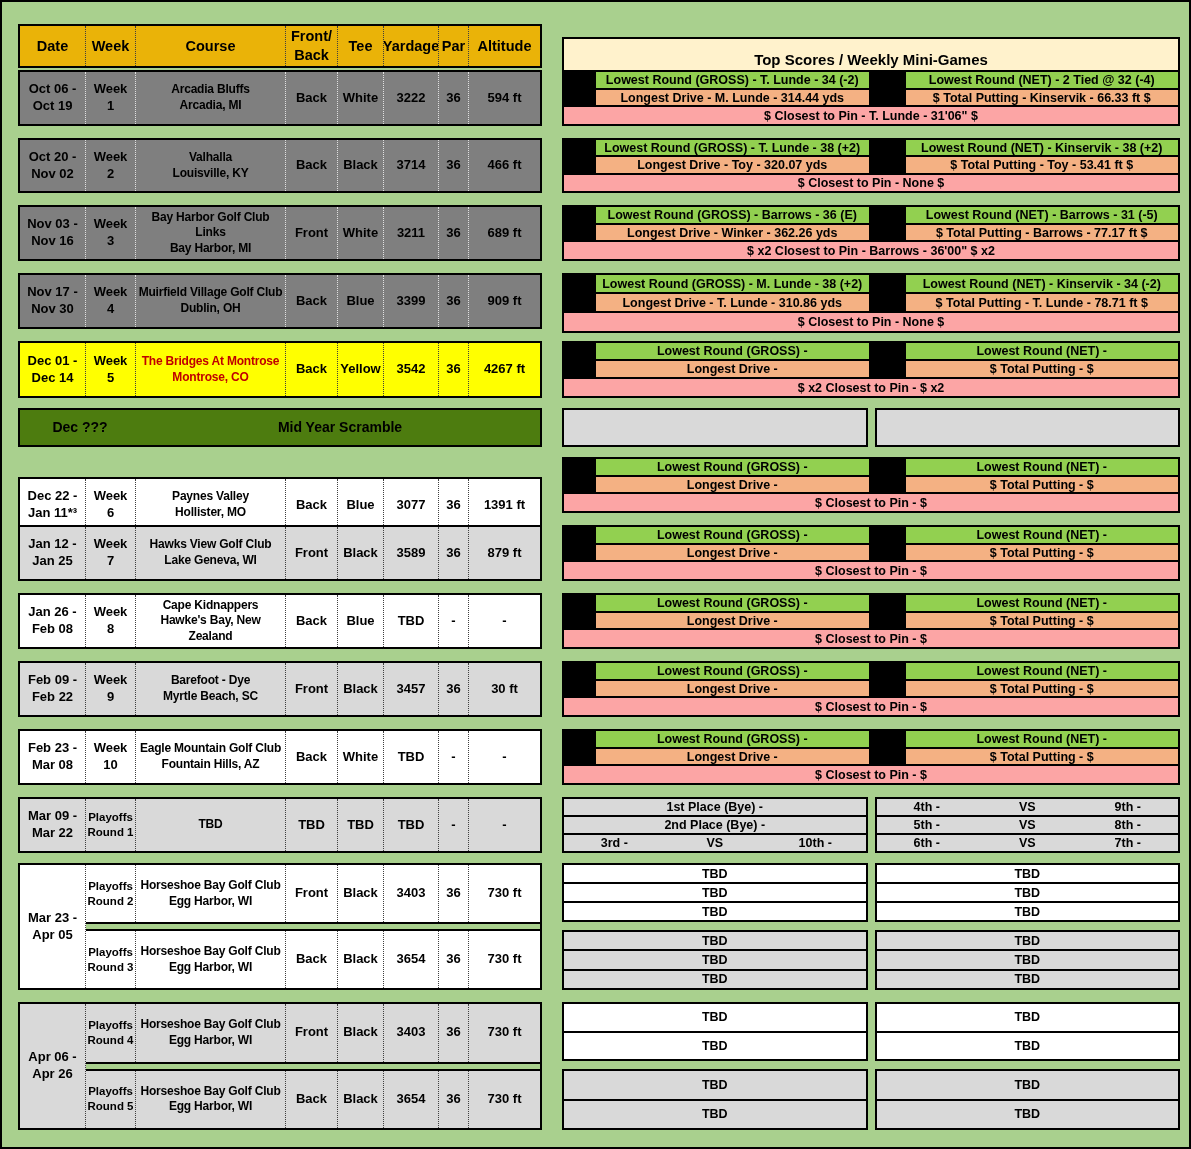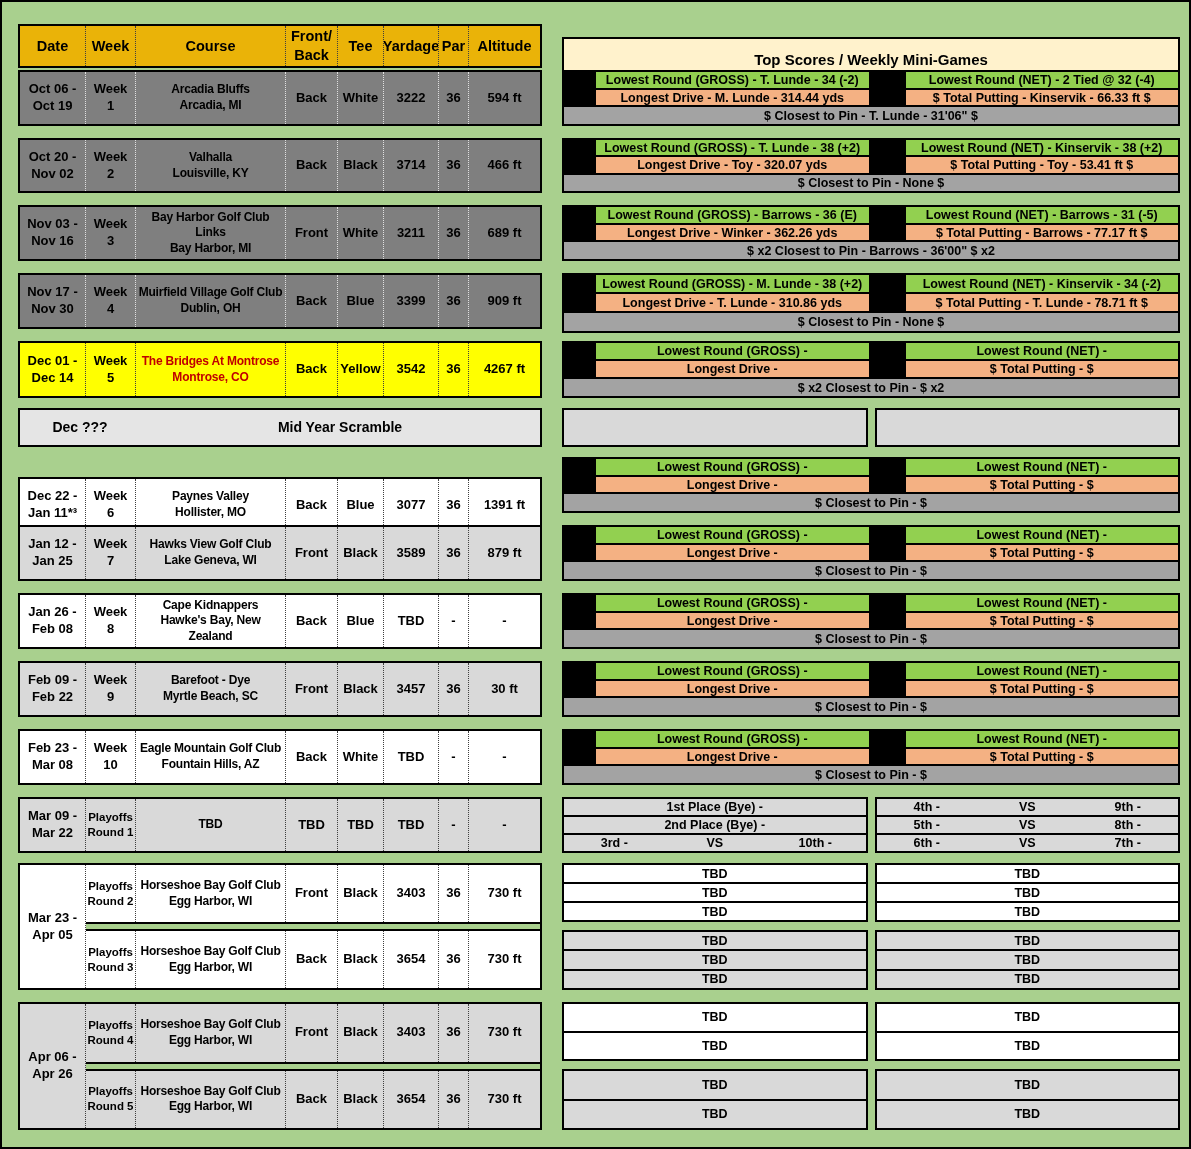--- a/index.html
+++ b/index.html
@@ -23,21 +23,21 @@
   .lcell:nth-child(8){border-right:none;}
   .course{font-size:12px;letter-spacing:-0.2px;}
   .pw{font-size:11.5px;}
   .lheader{background:#eab308;font-size:14.5px;}
   .row-dark{background:#7F7F7F;}
   .row-dark .lcell{border-right-color:#e0e0e0;}
   .row-yellow{background:#FFFF00;}
   .row-white{background:#FFFFFF;}
   .row-gray{background:#D9D9D9;}
   .red-text{color:#C00000;}
-  .scramble{grid-template-columns:120px 1fr;background:#e5e5e5;font-size:14px;}
+  .scramble{grid-template-columns:120px 1fr;background:#4d7c0f;font-size:14px;}
   .scramble .lcell{border-right:none;}
   
   .ldouble{
     position:absolute;left:16px;width:524px;box-sizing:border-box;
     border:2px solid #000;display:grid;grid-template-columns:66px 1fr;font-size:13px;
   }
   .ddate{
     display:flex;align-items:center;justify-content:center;text-align:center;
     white-space:pre-line;border-right:1px dotted #3f3f3f;line-height:1.3;
   }
@@ -57,21 +57,21 @@
     background:#000;padding:2px;display:flex;flex-direction:column;gap:2px;
   }
   .rtop{flex:2;display:flex;gap:5px;}
   .rbox{flex:1;display:flex;flex-direction:column;gap:2px;padding-left:32px;}
   .rrow{
     flex:1;display:flex;align-items:center;justify-content:center;text-align:center;
     font-size:12.5px;overflow:hidden;
   }
   .green{background:#92D050;}
   .orange{background:#F4B183;}
-  .blue{background:#a3a3a3;}
+  .blue{background:#fca5a5;}
   
   .prblock{position:absolute;left:560px;width:618px;box-sizing:border-box;display:flex;gap:7px;}
   .prbox{flex:1;border:2px solid #000;box-sizing:border-box;display:flex;flex-direction:column;}
   .prbox.gray{background:#D9D9D9;}
   .prbox.white{background:#FFFFFF;}
   .prrow{flex:1;display:flex;align-items:center;justify-content:center;font-size:12.5px;border-bottom:2px solid #000;}
   .prrow:last-child{border-bottom:none;}
   .trio{display:grid;grid-template-columns:1fr 1fr 1fr;align-items:center;}
   .trio span{text-align:center;}
 </style>

